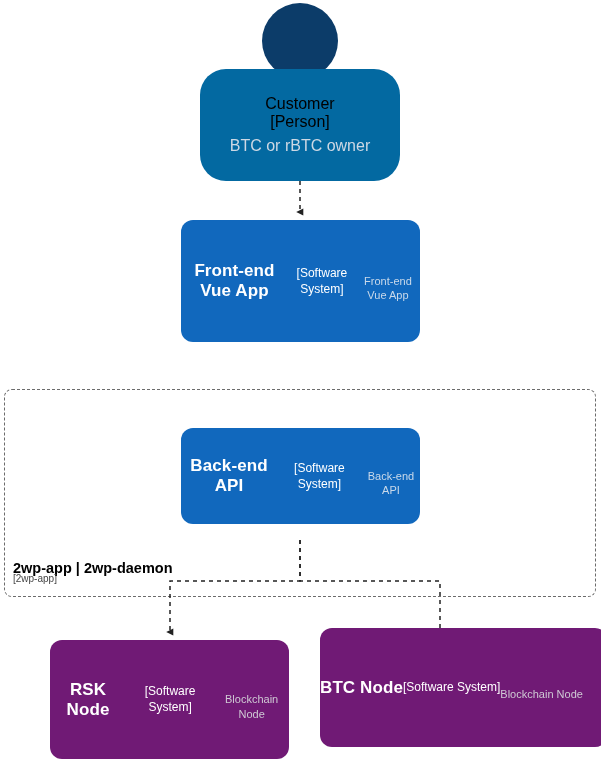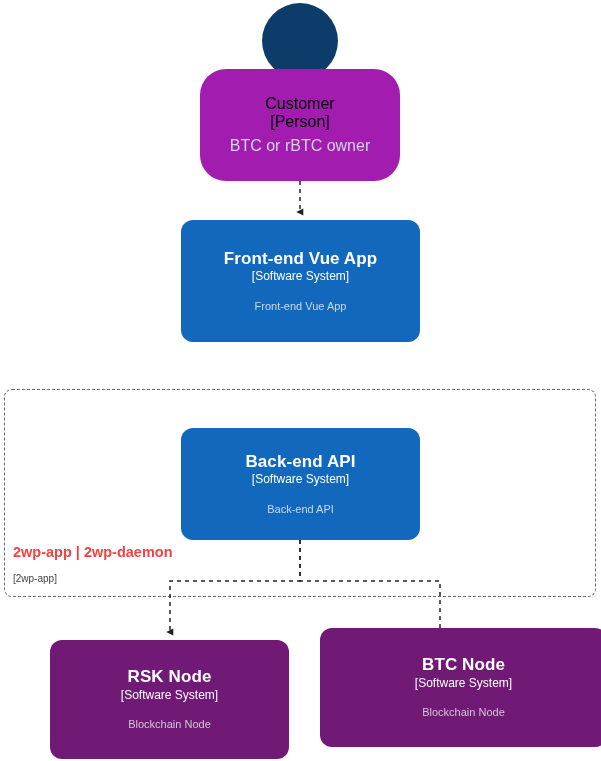--- a/index.html
+++ b/index.html
@@ -16,23 +16,23 @@
   #diagram {
     position: relative;
     width: 601px;
     height: 761px;
     background: #ffffff;
   }
   .node {
     position: absolute;
     box-sizing: border-box;
     display: flex;
-    flex-direction: column;
+    flex-direction: row;
     align-items: center;
-    justify-content: center;
+    justify-content: flex-start;
     text-align: center;
     border-radius: 12px;
   }
   .node .title {
     font-weight: bold;
     font-size: 17px;
     color: #ffffff;
     line-height: 1.15;
     letter-spacing: 0.1px;
   }
@@ -66,61 +66,61 @@
     border-radius: 50%;
     background: #0c3c69;
   }
   #person-customer .body {
     position: absolute;
     left: 0px;
     top: 69px;
     width: 200px;
     height: 112px;
     border-radius: 26px;
-    background: #a21caf;
+    background: #0369a1;
     display: flex;
     flex-direction: column;
     align-items: center;
     justify-content: center;
     text-align: center;
   }
   #person-customer .desc { color: #cdd8e4; margin-top: 6px; }
 
   
   .sys-blue { background: #1168bd; }
   .sys-blue .desc { color: #c9d9ea; }
 
   
   .sys-gray { background: #701a75; }
   .sys-gray .desc { color: #cfc9d4; }
 
   #node-frontend { left: 181px; top: 220px; width: 239px; height: 122px; }
-  #node-backend  { left: 181px; top: 428px; width: 239px; height: 112px; }
+  #node-backend  { left: 181px; top: 428px; width: 239px; height: 96px; }
   #node-rsk      { left: 50px;  top: 640px; width: 239px; height: 119px; }
   #node-btc      { left: 320px; top: 628px; width: 287px; height: 119px; }
 
   
   #boundary-2wp {
     position: absolute;
     left: 4px;
     top: 389px;
     width: 592px;
     height: 208px;
     box-sizing: border-box;
     border: 1.4px dashed #6b6b6b;
     border-radius: 8px;
     background: transparent;
   }
   #boundary-2wp .b-title {
     position: absolute;
     left: 8px;
-    bottom: 36px;
+    bottom: 20px;
     font-size: 14.5px;
     font-weight: bold;
-    color: #ef4444;
+    color: #000000;
     white-space: nowrap;
   }
   #boundary-2wp .b-type {
     position: absolute;
     left: 8px;
     bottom: 12px;
     font-size: 10px;
     color: #444444;
     white-space: nowrap;
   }

